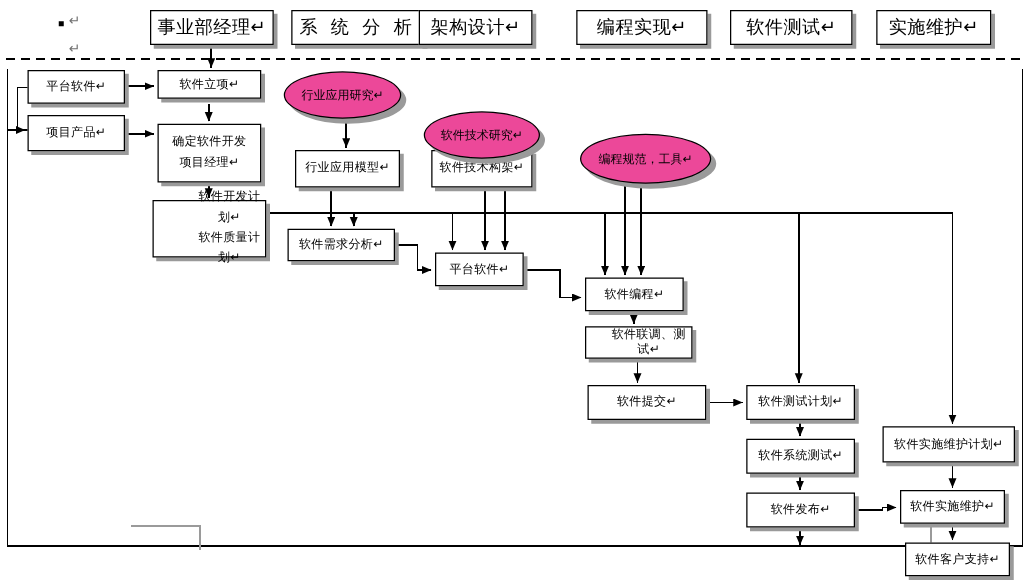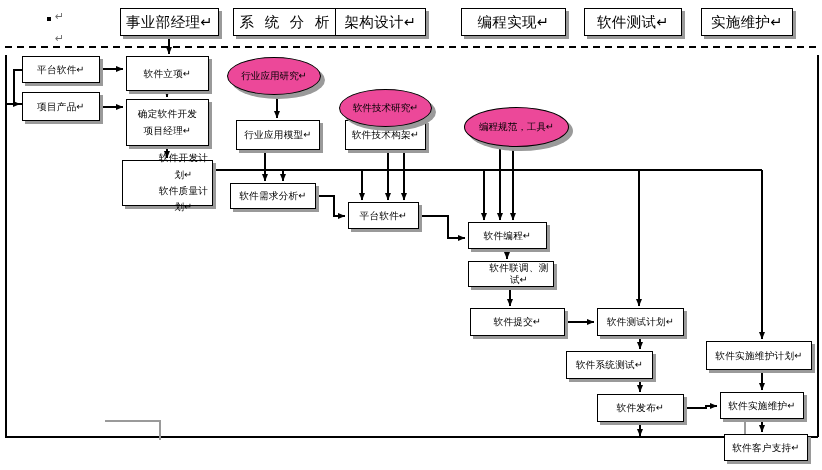--- a/index.html
+++ b/index.html
@@ -128,21 +128,21 @@
     </div>
     <div class="node hdr" style="left: 701px; top: 8px; width: 92px; height: 28px;">
       <span>实施维护↵</span>
     </div>
     <div class="node proc" style="left: 22px; top: 56px; width: 78px; height: 27px;">
       <span>平台软件↵</span>
     </div>
     <div class="node proc" style="left: 22px; top: 92px; width: 78px; height: 29px;">
       <span>项目产品↵</span>
     </div>
-    <div class="node proc" style="left: 126px; top: 56px; width: 83px; height: 35px;">
+    <div class="node proc" style="left: 126px; top: 56px; width: 83px; height: 23px;">
       <span>软件立项↵</span>
     </div>
     <div class="node proc two" style="left: 126px; top: 99px; width: 83px; height: 47px;">
       <span>确定软件开发
 项目经理↵</span>
     </div>
     <div class="node proc two" style="left: 122px; top: 160px; width: 91px; height: 46px; padding-left: 32px;">
       <span>软件开发计划↵
 软件质量计划↵</span>
     </div>
@@ -163,21 +163,21 @@
     </div>
     <div class="node proc" style="left: 468px; top: 261px; width: 86px; height: 26px; padding-left: 16px;">
       <span>软件联调、测试↵</span>
     </div>
     <div class="node proc" style="left: 470px; top: 308px; width: 95px; height: 28px;">
       <span>软件提交↵</span>
     </div>
     <div class="node proc" style="left: 597px; top: 308px; width: 87px; height: 28px;">
       <span>软件测试计划↵</span>
     </div>
-    <div class="node proc" style="left: 566px; top: 351px; width: 87px; height: 28px;">
+    <div class="node proc" style="left: 597px; top: 351px; width: 87px; height: 28px;">
       <span>软件系统测试↵</span>
     </div>
     <div class="node proc" style="left: 597px; top: 394px; width: 87px; height: 28px;">
       <span>软件发布↵</span>
     </div>
     <div class="node proc" style="left: 706px; top: 341px; width: 106px; height: 29px;">
       <span>软件实施维护计划↵</span>
     </div>
     <div class="node proc" style="left: 720px; top: 392px; width: 84px; height: 27px;">
       <span>软件实施维护↵</span>

